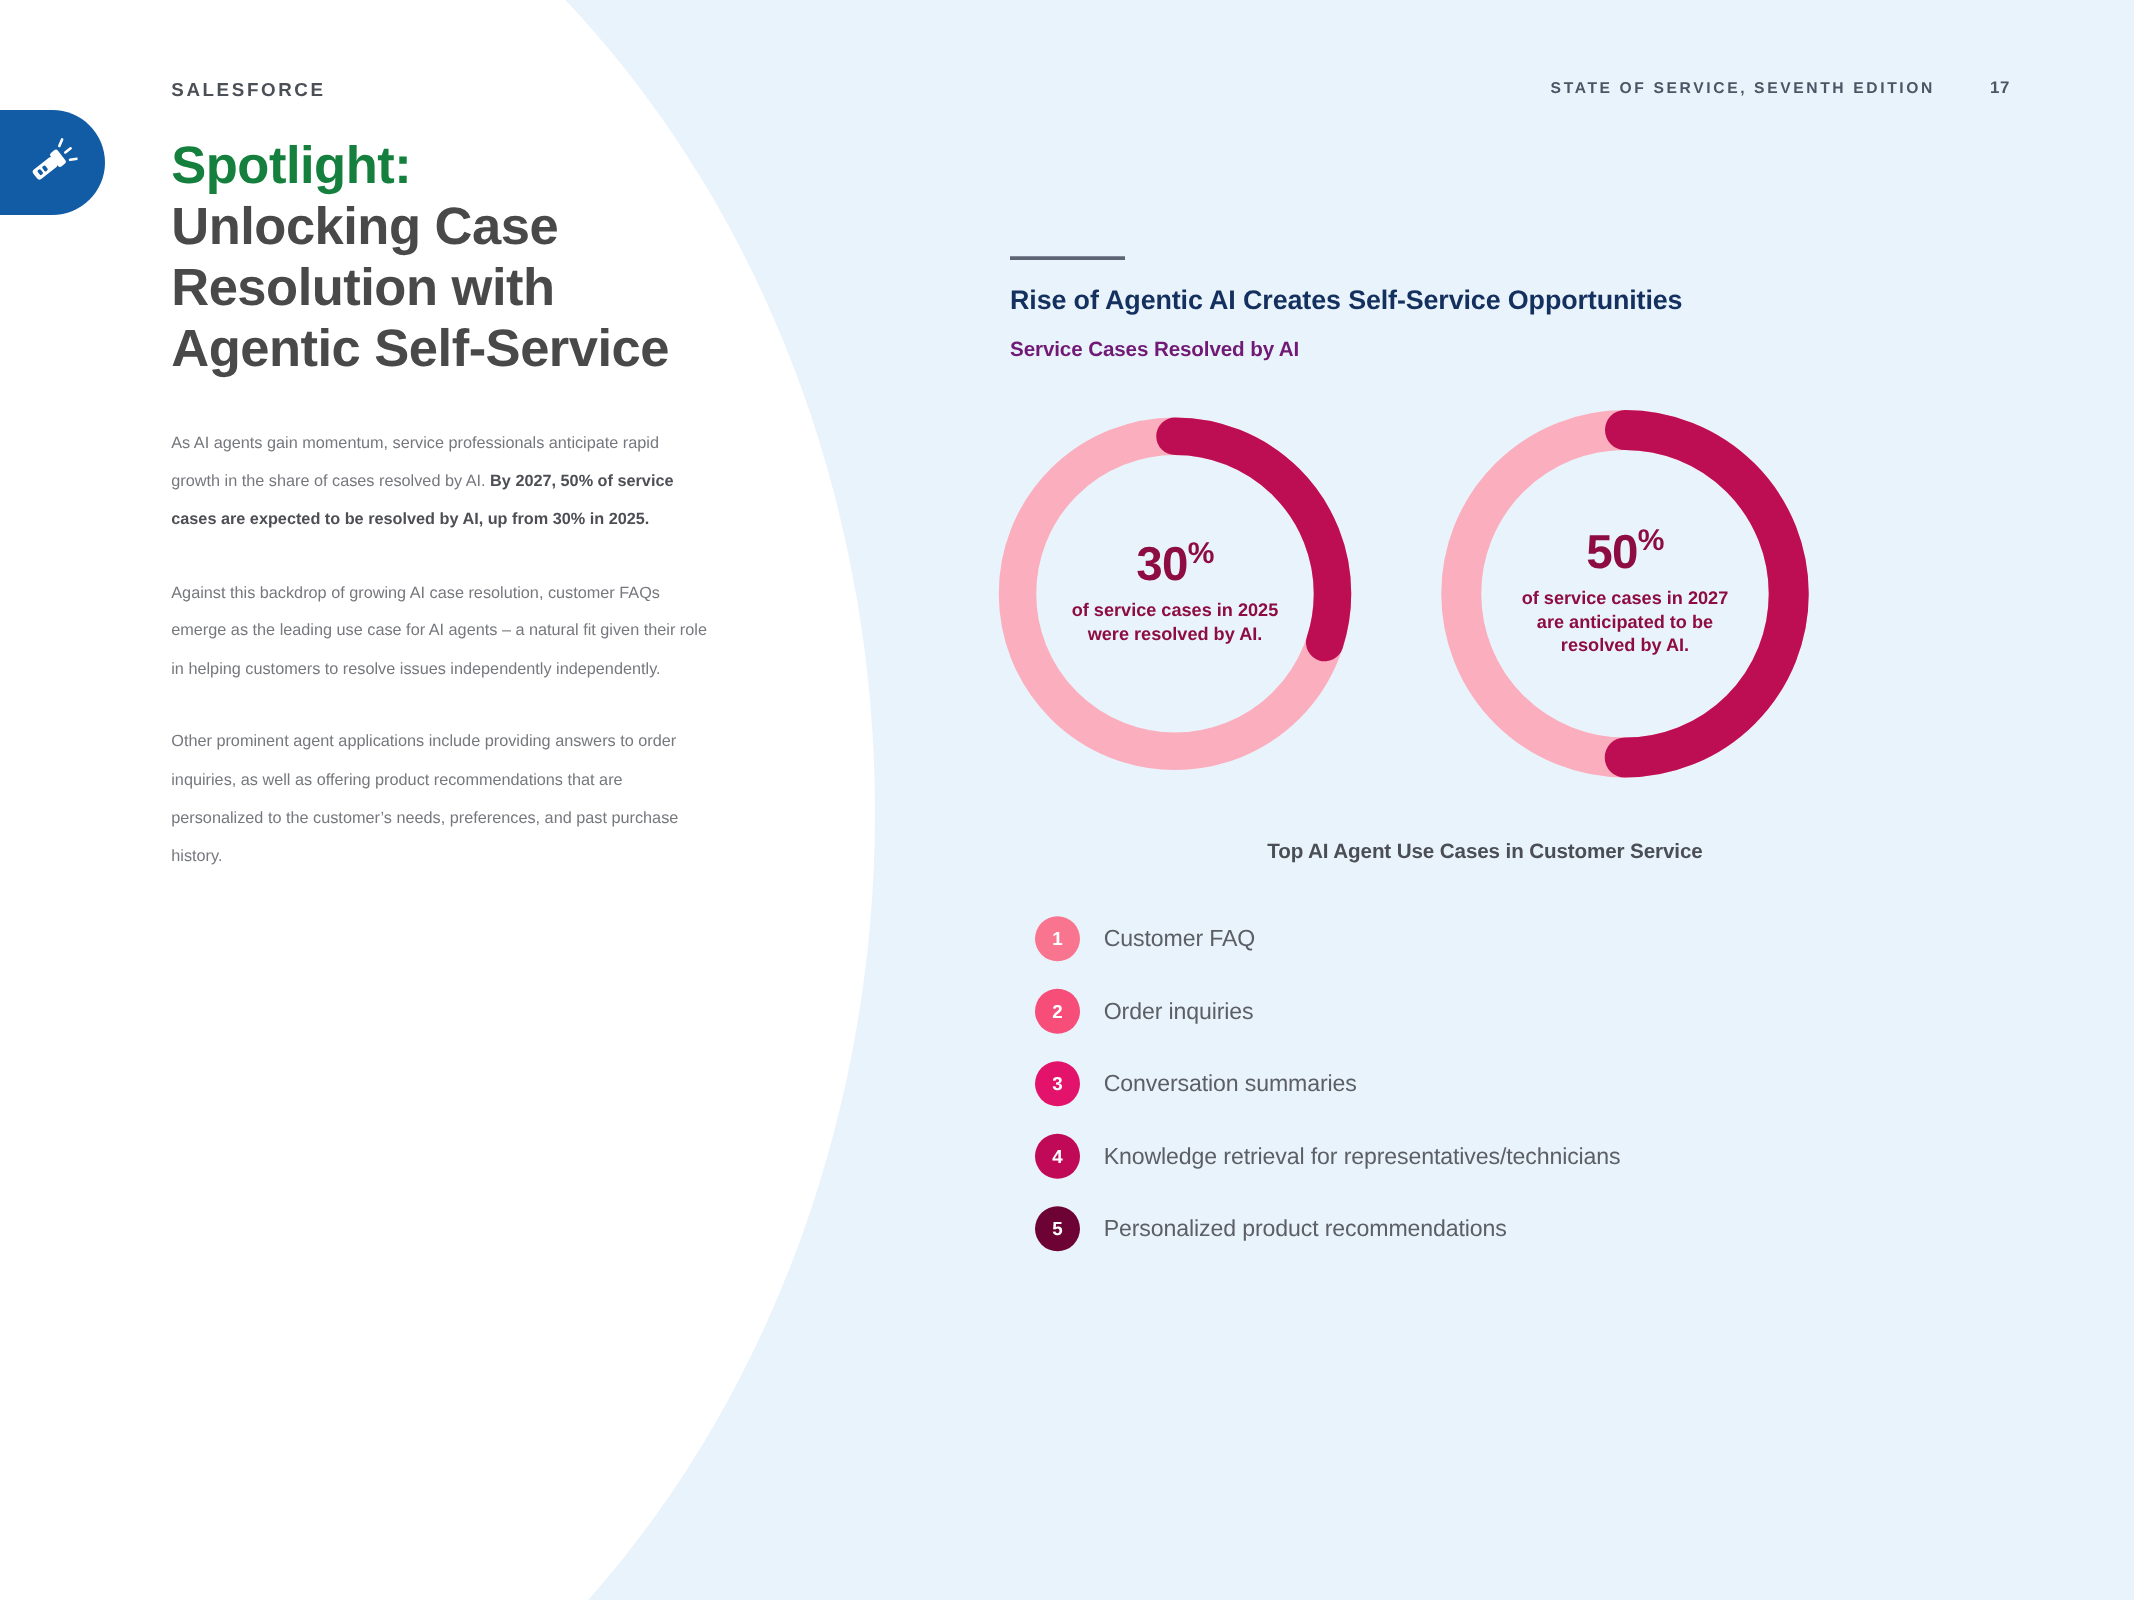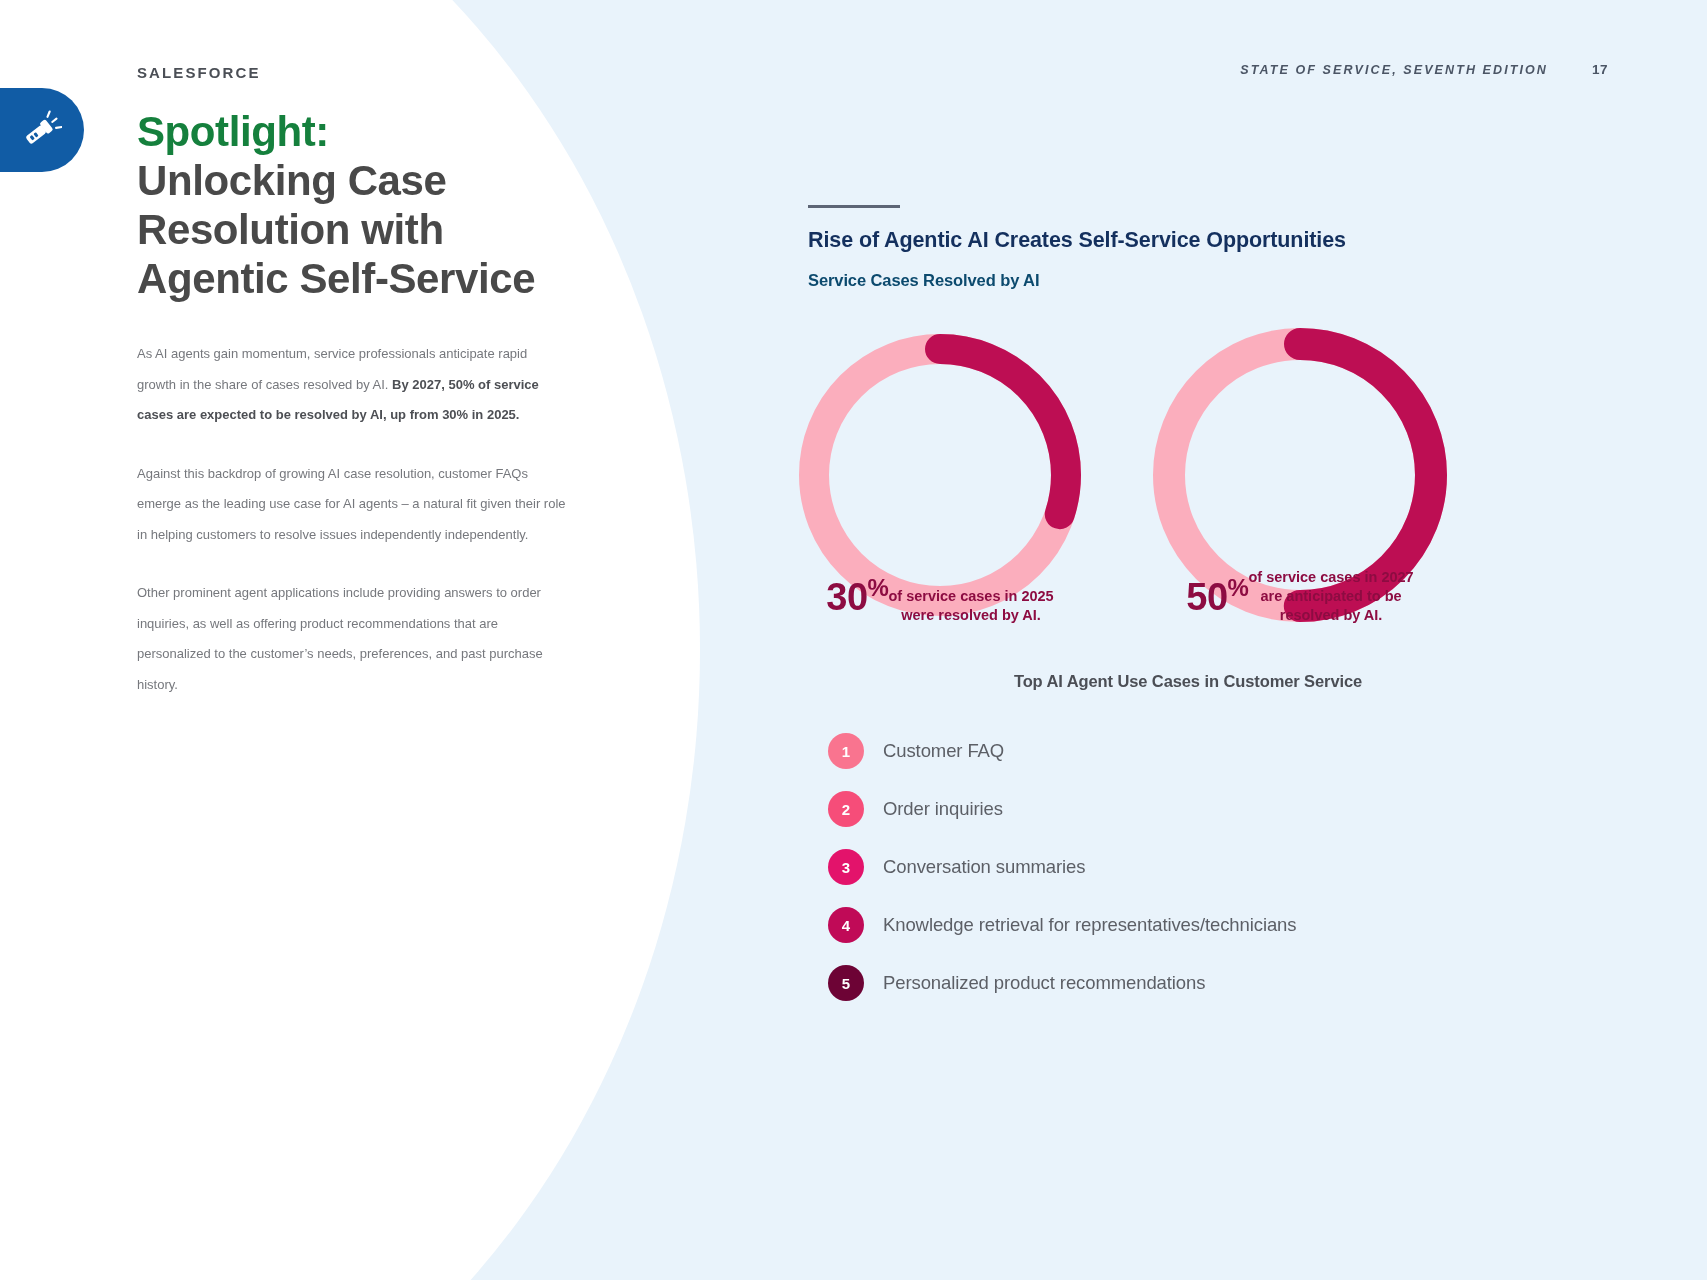--- a/index.html
+++ b/index.html
@@ -98,21 +98,20 @@
     align-items: baseline;
     gap: 32px;
     z-index: 5;
   }
   .hdr-text {
     font-size: 12.5px;
     font-weight: 700;
     letter-spacing: 2.1px;
     color: #4b5565;
     text-transform: uppercase;
-    font-style: italic;
   }
   .hdr-page {
     font-size: 13.5px;
     font-weight: 700;
     color: #4b5565;
     letter-spacing: .5px;
     width: 28px;
     text-align: right;
   }
 
@@ -126,21 +125,21 @@
   .chart-title {
     font-size: 21.5px;
     font-weight: 700;
     color: #14305e;
     letter-spacing: -0.1px;
     margin-bottom: 18px;
   }
   .chart-sub {
     font-size: 16.5px;
     font-weight: 700;
-    color: #0c4a6e;
+    color: #701a75;
     letter-spacing: -0.1px;
   }
 
   
   #donuts {
     position: absolute;
     left: 790px;
     top: 325px;
     width: 800px;
     height: 350px;
@@ -148,22 +147,22 @@
     display: flex;
     align-items: flex-start;
   }
   .donut { position: relative; }
   .donut svg { display:block; }
   .donut .center {
     position: absolute;
     left: 0; top: 0;
     width: 100%; height: 100%;
     display: flex;
-    flex-direction: row;
-    align-items: flex-end;
+    flex-direction: column;
+    align-items: center;
     justify-content: center;
     text-align: center;
   }
   .donut .big {
     font-size: 38px;
     font-weight: 700;
     color: #8d0c42;
     letter-spacing: -0.5px;
     line-height: 1;
     margin-bottom: 9px;

